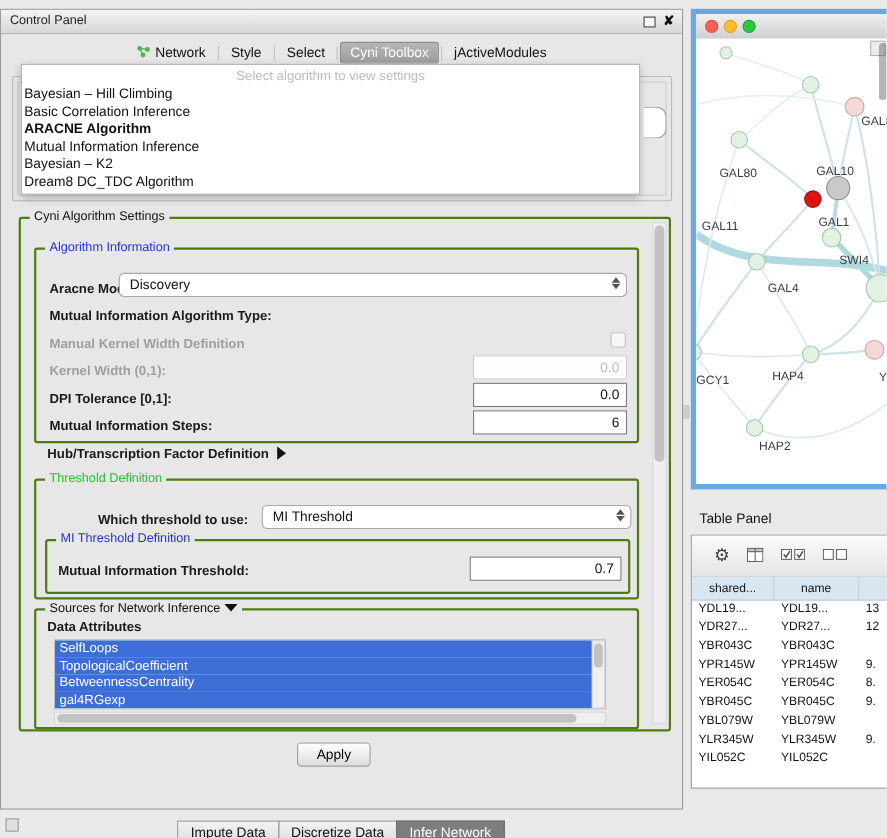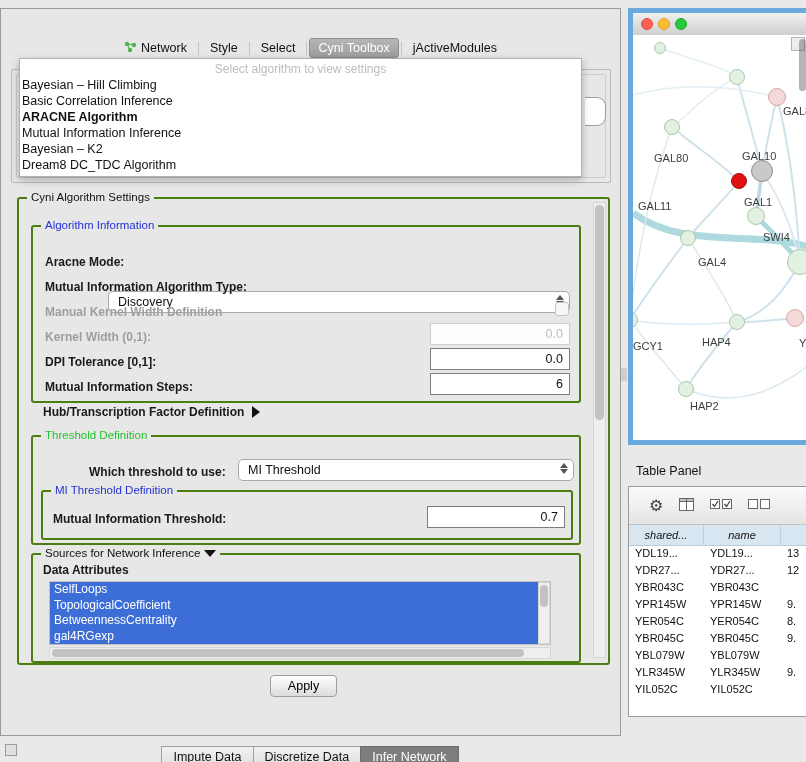--- a/index.html
+++ b/index.html
@@ -84,35 +84,40 @@
   .net-scroll-thumb{position:absolute;right:2px;top:4px;width:7px;height:52px;background:rgba(90,90,90,.45);border-radius:4px;z-index:6;}
   .net-corner{position:absolute;left:158px;top:2px;width:12px;height:12px;border:1px solid #b5b5b5;background:#ededed;z-index:6;}
 
   
   .tp-title{position:absolute;left:636px;top:464px;font-size:12.5px;color:#111;}
   .table-win{position:absolute;left:628px;top:486px;width:185px;height:231px;background:#fff;border:1px solid #9a9a9a;box-sizing:border-box;}
   .tp-toolbar{position:absolute;left:0;top:0;right:0;height:38px;background:linear-gradient(#fbfbfb,#e4e4e4);
               border-bottom:1px solid #c2c2c2;display:flex;align-items:center;gap:16px;padding-left:20px;box-sizing:border-box;}
   .gear{font-size:16px;color:#444;line-height:16px;}
   .thead{position:absolute;left:0;top:38px;right:0;height:20px;background:#d8e6f2;border-bottom:1px solid #b6cbdc;display:flex;font-size:11px;}
-  .hcell{border-right:1px solid #bdd1e0;display:flex;align-items:center;justify-content:center;box-sizing:border-box;font-style:italic;}
+  .hcell{border-right:1px solid #bdd1e0;display:flex;align-items:center;justify-content:center;box-sizing:border-box;}
   .tbody{position:absolute;left:0;top:58px;right:0;bottom:0;overflow:hidden;}
   .trow{display:flex;height:17px;line-height:17px;font-size:11px;}
   .tcell{padding-left:6px;white-space:nowrap;overflow:hidden;box-sizing:border-box;}
   .c0{width:75px;} .c1{width:77px;} .c2{flex:1;}
 
   .divider-handle{position:absolute;left:621px;top:368px;width:6px;height:13px;background:#cdcdcd;border-radius:2px;}
   .dock-icon{position:absolute;left:5px;top:744px;width:12px;height:12px;border:1px solid #9a9a9a;background:#e0e0e0;box-sizing:border-box;}
 </style>
 </head>
 <body>
 
 <div class="app">
 
   <div class="ctrl-win">
+    <div class="ctrl-titlebar">
+      <span class="ctrl-title">Control Panel</span>
+      <span class="float-icon"></span>
+      <span class="close-icon">✘</span>
+    </div>
 
     <div class="tab-bar">
         <div class="top-tab">
           <span><svg width="13" height="12" viewBox="0 0 13 12">
               <line x1="3" y1="3" x2="10" y2="4" stroke="#39a839"></line>
               <line x1="3" y1="3" x2="6" y2="9" stroke="#39a839"></line>
               <circle cx="3" cy="3" r="2.2" fill="#4db84d"></circle>
               <circle cx="10" cy="4" r="2.2" fill="#4db84d"></circle>
               <circle cx="6" cy="9" r="2.2" fill="#4db84d"></circle>
             </svg></span>
@@ -156,21 +161,21 @@
       <span class="gtitle">Cyni Algorithm Settings</span>
 
       <div class="vscroll" style="right:2px;top:3px;width:13px;height:456px;">
         <div class="vthumb" style="left:1px;top:2px;width:9px;height:215px;"></div>
       </div>
 
       <div class="group" style="left:12px;top:26px;width:546px;height:174px;">
         <span class="gtitle blue">Algorithm Information</span>
 
         <span class="blabel" style="left:12px;top:28px;">Aracne Mode:</span>
-        <div class="combo" style="left:75px;top:21px;width:462px;margin-top:43px;">
+        <div class="combo" style="left:75px;top:21px;width:462px;">
           <span class="combo-val">Discovery</span>
           <span class="combo-arrows">
               <i class="up"></i>
               <i class="dn"></i>
             </span>
         </div>
 
         <span class="blabel" style="left:12px;top:53px;">Mutual Information Algorithm Type:</span>
 
         <span class="blabel disabled" style="left:12px;top:78px;">Manual Kernel Width Definition</span>

